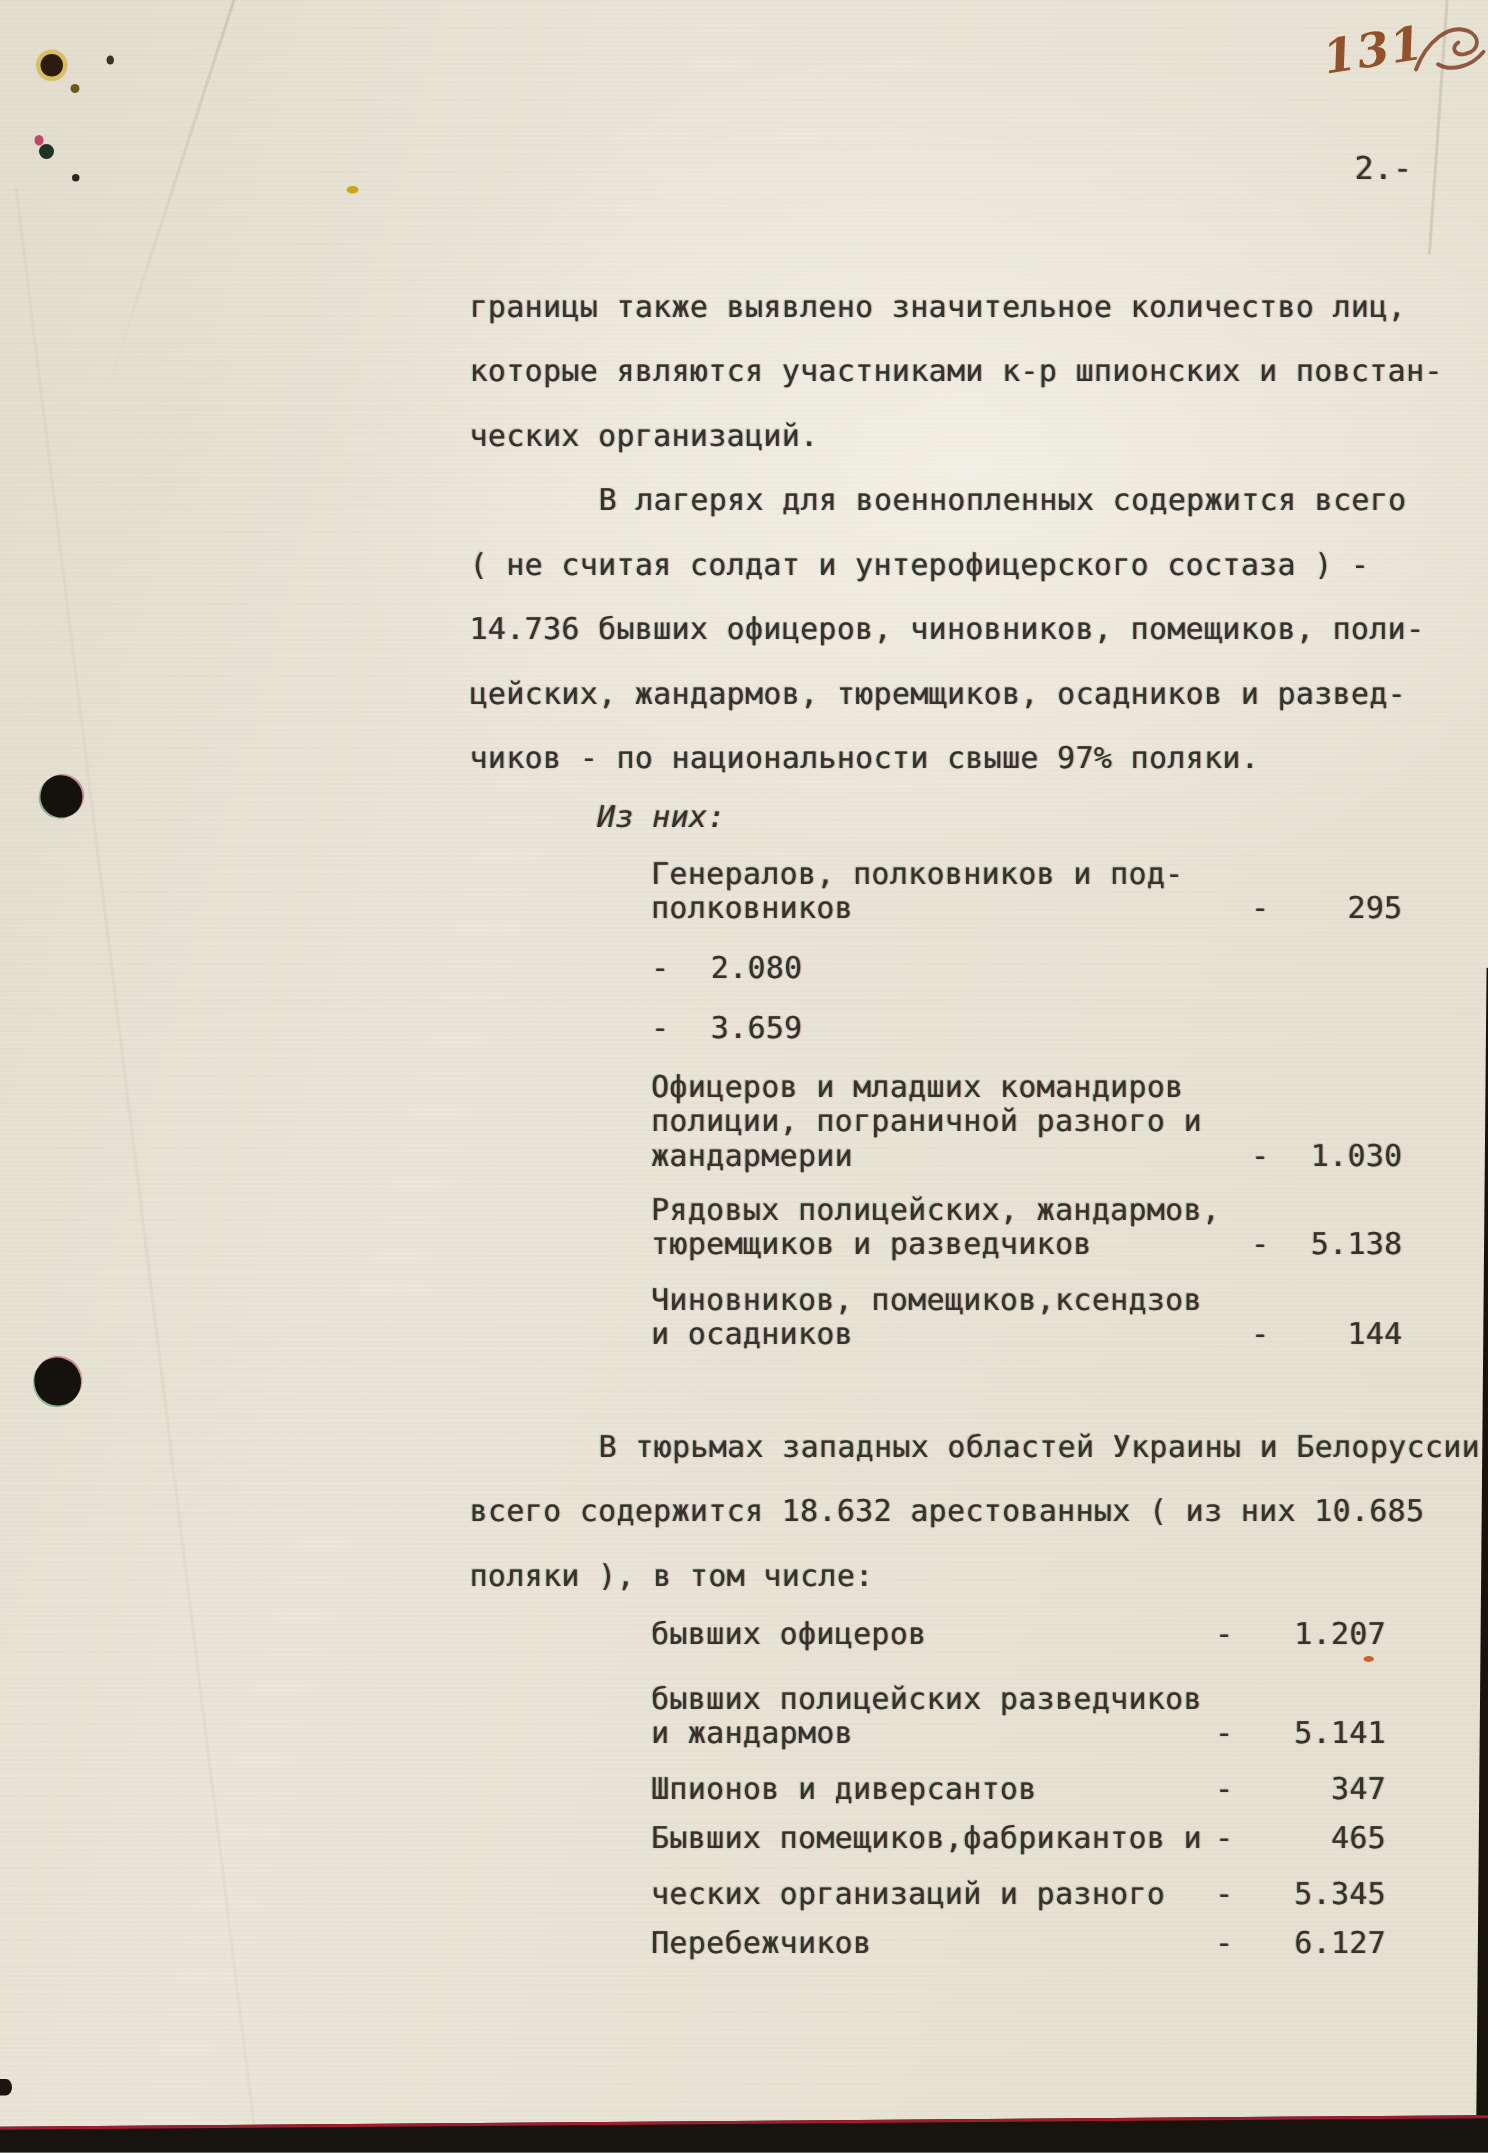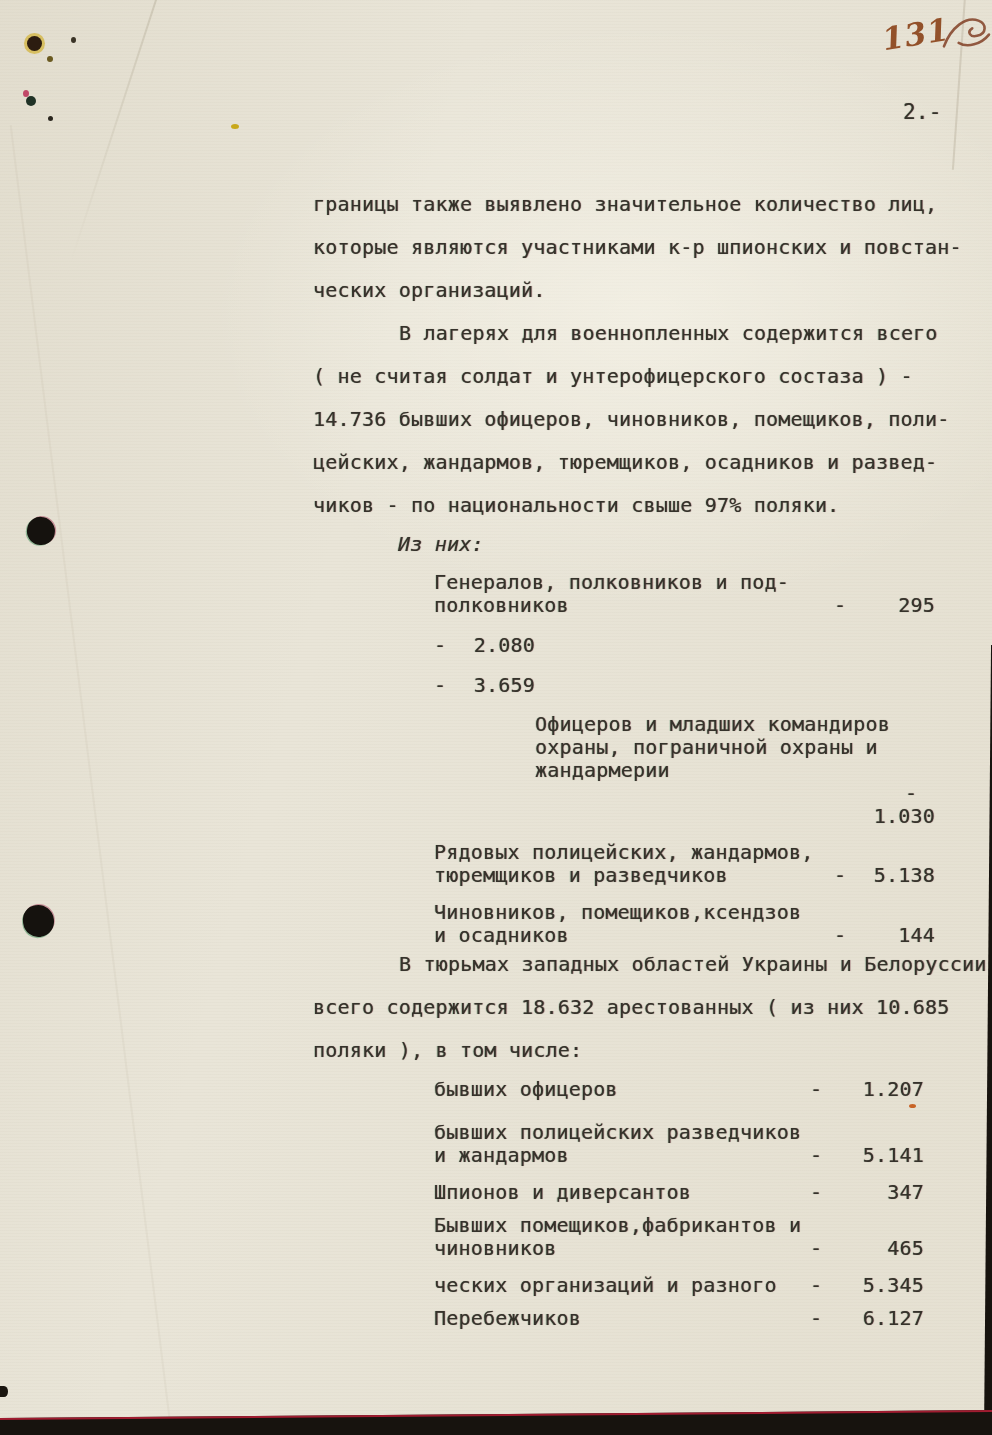--- a/index.html
+++ b/index.html
@@ -36,21 +36,21 @@
 
   .trow { display:flex; align-items:flex-end; }
   .trow > * { flex:none; }
   .tlabel .tline, .tdash, .tvalue { line-height:23px; white-space:pre; }
   .block-3 .tlabel { width:400px; }
   .block-3 .tdash  { width:30px; }
   .block-3 .tvalue { width:71px; text-align:right; }
   .block-3 .trow:nth-child(1){ margin-bottom:17px; }
   .block-3 .trow:nth-child(2){ margin-bottom:17px; }
   .block-3 .trow:nth-child(3){ margin-bottom:16px; }
-  .block-3 .trow:nth-child(4){ margin-bottom:13px;flex-direction:column; }
+  .block-3 .trow:nth-child(4){ margin-bottom:13px; }
   .block-3 .trow:nth-child(5){ margin-bottom:14px;justify-content:flex-end; }
 
   .block-5 .tlabel { width:376px; }
   .block-5 .tdash  { width:30px; }
   .block-5 .tvalue { width:84px; text-align:right; }
   .block-5 .trow:nth-child(1){ margin-bottom:20px; }
   .block-5 .trow:nth-child(2){ margin-bottom:14px; }
   .block-5 .trow:nth-child(3){ margin-bottom:10px; }
   .block-5 .trow:nth-child(4){ margin-bottom:14px; }
   .block-5 .trow:nth-child(5){ margin-bottom:10px; }
@@ -163,21 +163,21 @@
           <div class="tdash">-</div>
           <div class="tvalue">2.080</div>
         </div>
         <div class="trow">
           <div class="tdash">-</div>
           <div class="tvalue">3.659</div>
         </div>
         <div class="trow">
           <div class="tlabel">
             <div class="tline">Офицеров и младших командиров</div>
-            <div class="tline">охраны, пограничной охраны и</div>
+            <div class="tline">полиции, пограничной разного и</div>
             <div class="tline">жандармерии</div>
           </div>
           <div class="tdash">-</div>
           <div class="tvalue">1.030</div>
         </div>
         <div class="trow">
           <div class="tlabel">
             <div class="tline">Рядовых полицейских, жандармов,</div>
             <div class="tline">тюремщиков и разведчиков</div>
           </div>
@@ -217,21 +217,20 @@
         <div class="trow">
           <div class="tlabel">
             <div class="tline">Шпионов и диверсантов</div>
           </div>
           <div class="tdash">-</div>
           <div class="tvalue">347</div>
         </div>
         <div class="trow">
           <div class="tlabel">
             <div class="tline">Бывших помещиков,фабрикантов и</div>
-            <div class="tline">чиновников</div>
           </div>
           <div class="tdash">-</div>
           <div class="tvalue">465</div>
         </div>
         <div class="trow">
           <div class="tlabel">
             <div class="tline">ческих организаций и разного</div>
           </div>
           <div class="tdash">-</div>
           <div class="tvalue">5.345</div>

